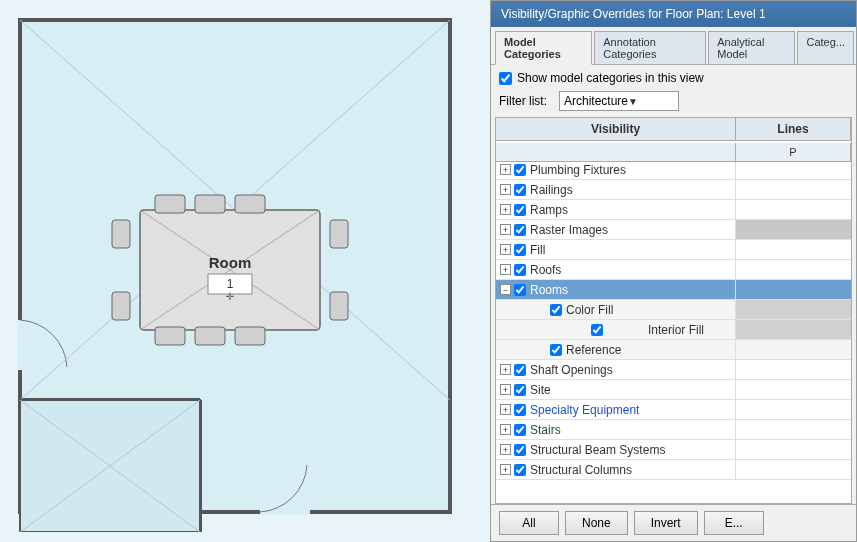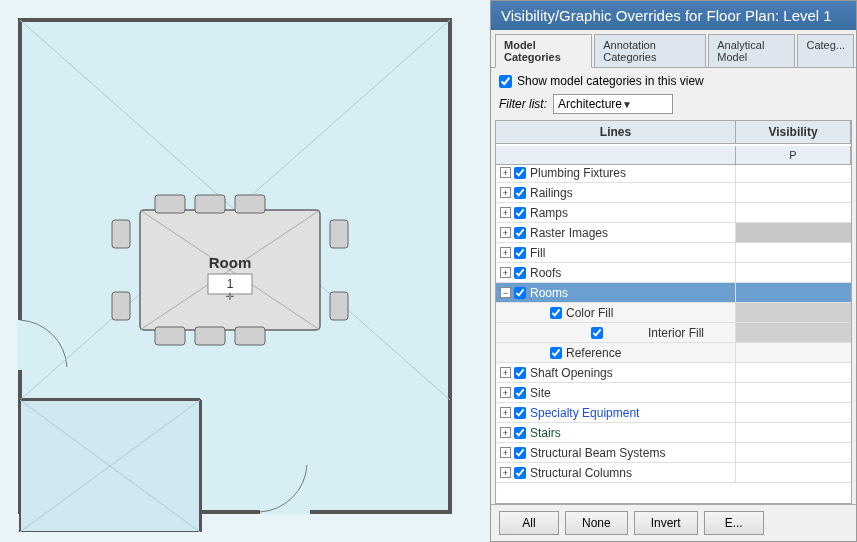--- a/index.html
+++ b/index.html
@@ -32,21 +32,21 @@
       background: #f0f0f0;
       border: 1px solid #999;
       display: flex;
       flex-direction: column;
     }
 
     .dialog-titlebar {
       background: linear-gradient(to bottom, #4a7db5, #3a6da0);
       color: white;
       padding: 6px 10px;
-      font-size: 15px;
+      font-size: 12px;
       font-weight: normal;
       flex-shrink: 0;
     }
 
     .dialog-tabs {
       display: flex;
       background: #f0f0f0;
       border-bottom: 1px solid #aaa;
       flex-shrink: 0;
       padding-top: 4px;
@@ -88,23 +88,22 @@
       margin-right: 5px;
     }
 
     .filter-row {
       display: flex;
       align-items: center;
       font-size: 12px;
     }
 
     .filter-row label {
-      margin-right: 6px;
+      margin-right: 12px;
       font-weight: normal;
-      font-style: italic;
     }
 
     .filter-dropdown {
       display: flex;
       align-items: center;
       border: 1px solid #999;
       background: white;
       padding: 2px 4px;
       min-width: 120px;
       cursor: pointer;
@@ -267,24 +266,24 @@
       <label>Filter list:</label>
       <div class="filter-dropdown">
         <span>Architecture</span>
         <span class="arrow">▼</span>
       </div>
     </div>
   </div>
 
   <div class="visibility-table">
     <div class="table-header">
+      <div class="table-header-cell">Visibility</div>
       <div class="table-header-cell">
         <span>Lines</span>
       </div>
-      <div class="table-header-cell">Visibility</div>
     </div>
     <div class="table-header-sub">
       <div class="table-header-sub-cell"></div>
       <div class="table-header-sub-cell">P</div>
     </div>
 
     <div id="table-body">
         <div style="display: grid; grid-template-columns: 240px 1fr; border-bottom: 1px solid rgb(224, 224, 224); min-height: 20px; background: white;">
           <div style="display: flex; align-items: center; padding: 2px 4px; border-right: 1px solid rgb(221, 221, 221); font-size: 12px;">
             <span style="width: 11px; height: 11px; border: 1px solid rgb(136, 136, 136); display: inline-flex; align-items: center; justify-content: center; font-size: 9px; margin-right: 3px; cursor: pointer; flex-shrink: 0; background: white; color: rgb(51, 51, 51);">+</span>

